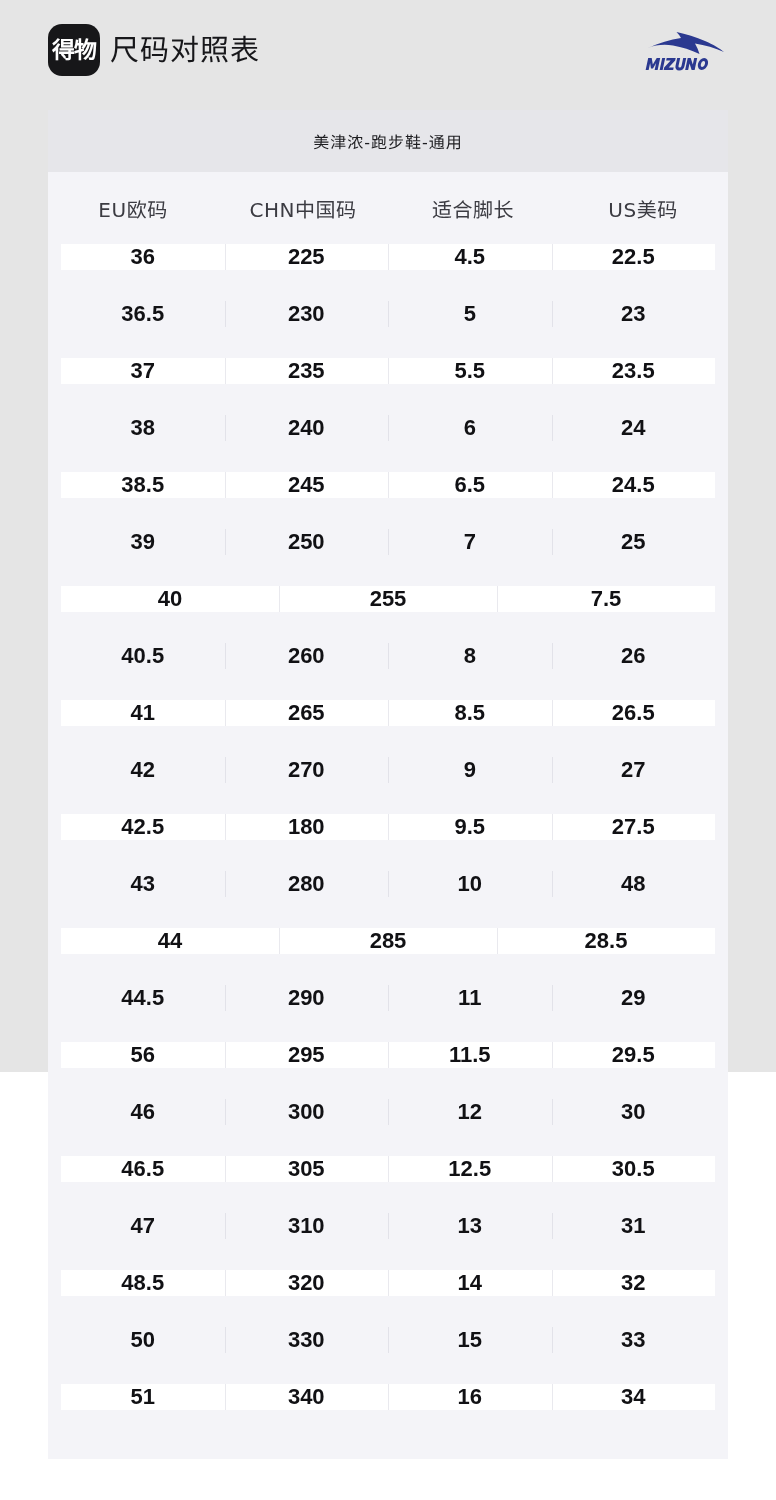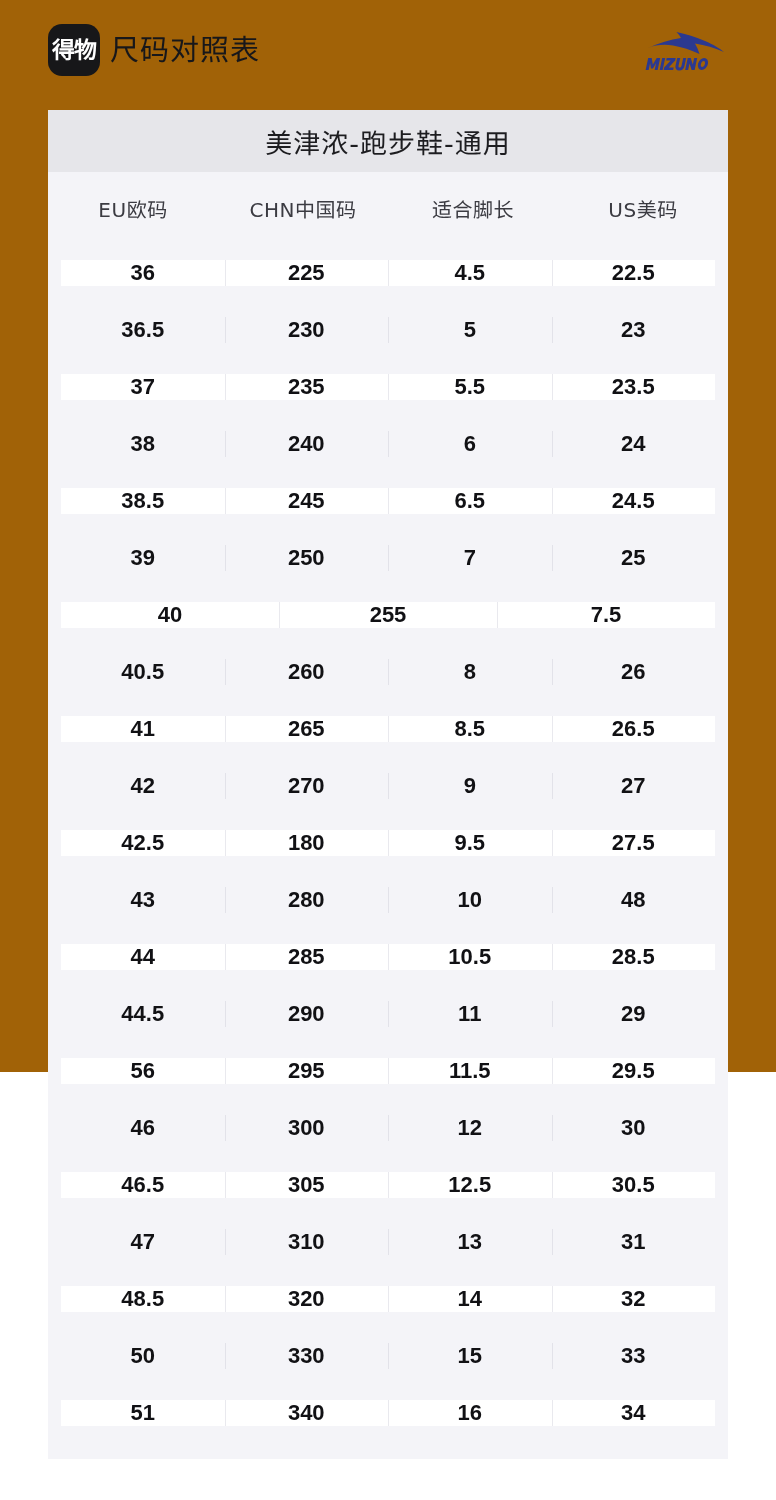--- a/index.html
+++ b/index.html
@@ -13,21 +13,21 @@
     background: #ffffff;
     font-family: "Liberation Sans", "DejaVu Sans", sans-serif;
     -webkit-font-smoothing: antialiased;
     overflow: hidden;
   }
 
   .page {
     position: relative;
     width: 776px;
     height: 1072px;
-    background: #a16207;
+    background: #e5e5e5;
     box-sizing: border-box;
   }
 
   
   .header {
     position: absolute;
     left: 0;
     top: 0;
     width: 776px;
     height: 100px;
@@ -91,21 +91,21 @@
     box-sizing: border-box;
     padding-bottom: 18px;
   }
 
   .card-title {
     height: 62px;
     background: #e6e6ea;
     display: flex;
     align-items: center;
     justify-content: center;
-    font-size: 27px;
+    font-size: 16px;
     color: #1d1d20;
     font-weight: 400;
     letter-spacing: 1px;
     font-family: "DejaVu Sans", "Liberation Sans", sans-serif;
   }
 
   .head-row {
     display: flex;
     height: 72px;
     background: #f4f4f8;
@@ -121,21 +121,21 @@
     font-family: "DejaVu Sans", "Liberation Sans", sans-serif;
   }
 
   .body-rows {
     display: block;
   }
 
   .data-row {
     display: flex;
     height: 57px;
-    align-items: center;
+    align-items: flex-start;
     padding: 0 13px;
     box-sizing: border-box;
     background: #f4f4f8;
   }
   .data-row.odd .data-cell { background: #ffffff; }
   .data-row.even .data-cell { background: #f4f4f8; }
 
   .data-cell {
     flex: 1 1 0;
     display: flex;
@@ -278,21 +278,20 @@
         </div>
         <div class="data-row even">
           <div class="data-cell">43</div>
           <div class="data-cell">280</div>
           <div class="data-cell">10</div>
           <div class="data-cell">48</div>
         </div>
         <div class="data-row odd">
           <div class="data-cell">44</div>
           <div class="data-cell">285</div>
-          <div class="data-cell">10.5</div>
           <div class="data-cell">28.5</div>
         </div>
         <div class="data-row even">
           <div class="data-cell">44.5</div>
           <div class="data-cell">290</div>
           <div class="data-cell">11</div>
           <div class="data-cell">29</div>
         </div>
         <div class="data-row odd">
           <div class="data-cell">56</div>

